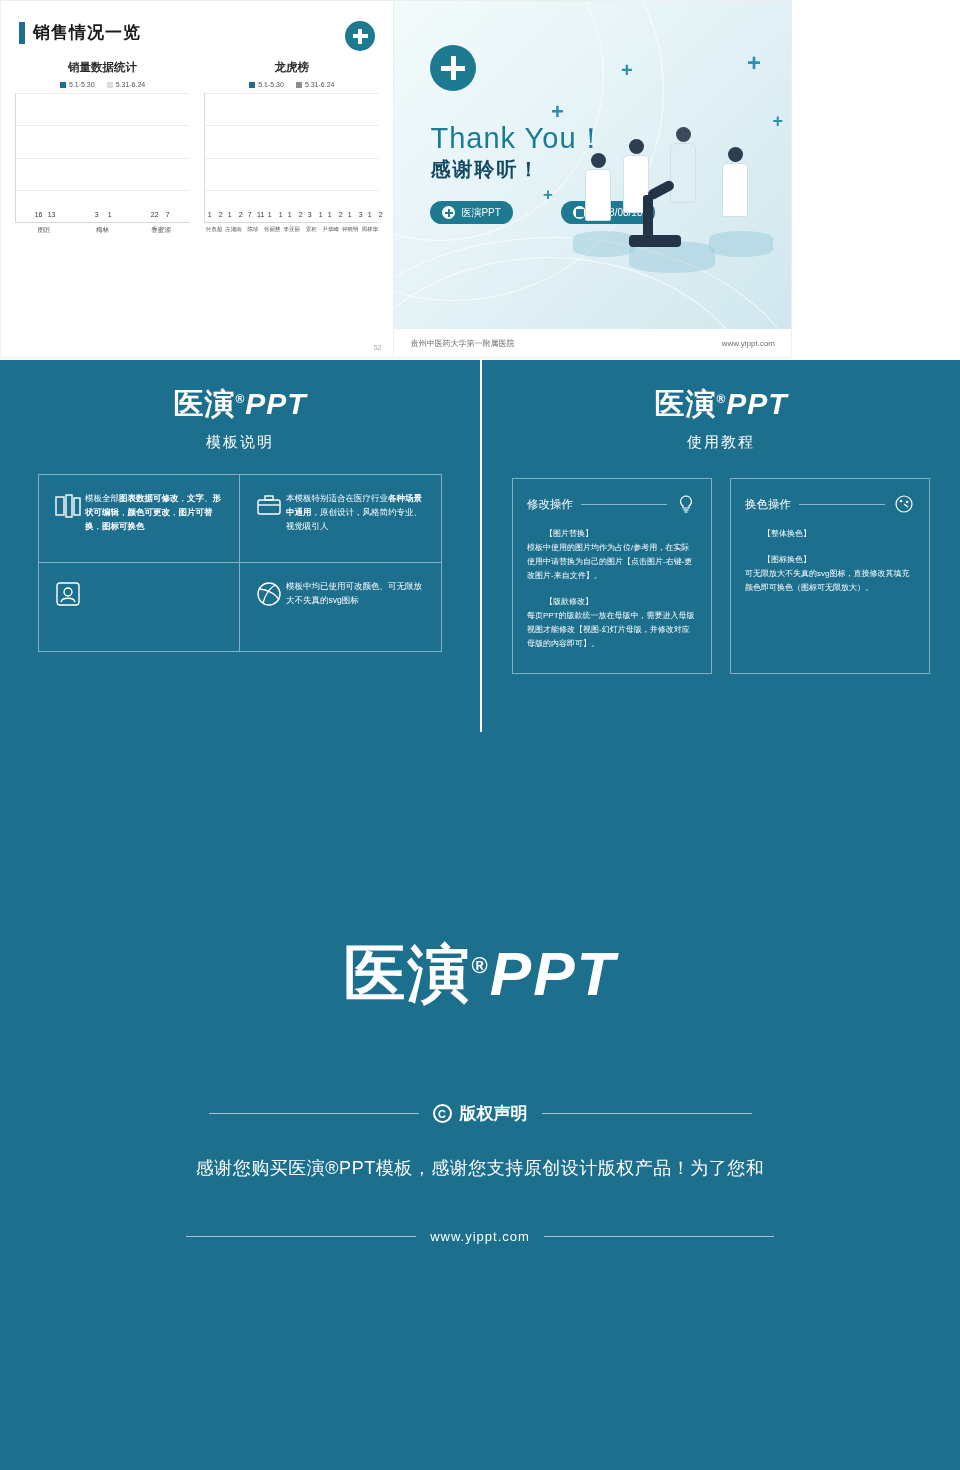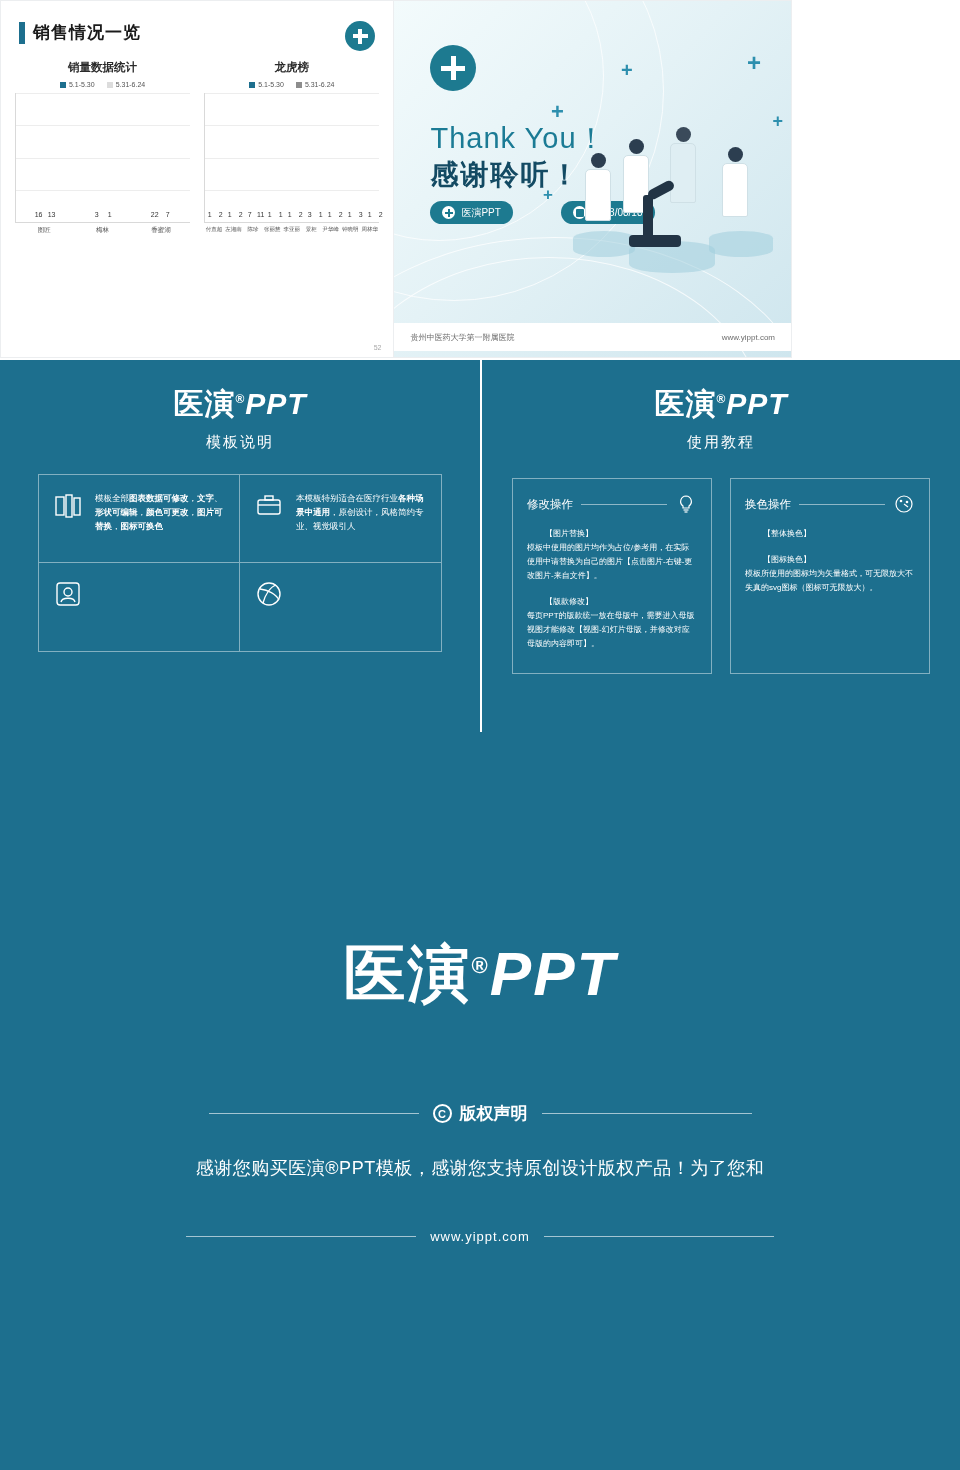--- a/index.html
+++ b/index.html
@@ -65,60 +65,60 @@
     border: 1px solid #eceef0; border-left:none;
   }
   .wave {
     position:absolute; border-radius:50%; border:1px solid rgba(255,255,255,0.75);
   }
   .ty-logo { position:absolute; left: 36px; top: 44px; width: 46px; height:46px; }
   .ty-logo .ring { position:absolute; inset:0; border-radius:50%; background:#1d7a90; }
   .ty-logo .c1 { position:absolute; left: 11px; top: 21px; width: 24px; height: 5px; background:#fff; }
   .ty-logo .c2 { position:absolute; left: 20.5px; top: 11px; width: 5px; height: 24px; background:#fff; }
   .ty-en { position:absolute; left: 36px; top: 118px; font-size: 29px; font-weight:normal; color:#1b7b95; letter-spacing:1px;}
-  .ty-cn { position:absolute; left: 36px; top: 155px; font-size: 28px; font-weight:bold; color:#134a63; letter-spacing:2px;}
+  .ty-cn { position:absolute; left: 36px; top: 155px; font-size: 20px; font-weight:bold; color:#134a63; letter-spacing:2px;}
   .pill {
     position:absolute; top: 200px; height: 23px; border-radius: 12px; background:#1d7a90;
     color:#fff; font-size: 10px; display:flex; align-items:center; gap:6px; padding: 0 12px;
   }
   .pill .dot { width:13px; height:13px; border-radius:50%; background:#fff; display:flex;align-items:center;justify-content:center; }
   .pill .dot i { display:block; width:8px; height:2px; background:#1d7a90; position:relative; }
   .pill .dot i:after { content:""; position:absolute; left:3px; top:-3px; width:2px; height:8px; background:#1d7a90; }
   .pill1 { left: 36px; }
   .pill2 { left: 167px; }
   .pill2 .dot i { background:#1d7a90; height:8px; width:8px; border-radius:1px; }
   .pill2 .dot i:after { display:none; }
 
   .illus { position:absolute; right: 4px; top: 34px; width: 250px; height: 250px; }
   .plus { position:absolute; color:#2d8fae; font-weight:bold; }
   .podium { position:absolute; border-radius:50%/28%; background: rgba(160,205,220,0.55); }
   .doc { position:absolute; }
   .doc .head { position:absolute; border-radius:50%; background:#3a4a5a; }
   .doc .coat { position:absolute; background:#ffffff; border-radius: 5px 5px 2px 2px; border:1px solid #cfe0e6;}
   .scope { position:absolute; background:#223445; }
   .ty-footer {
-    position:absolute; left:0; right:0; bottom:6px; height: 28px; background:#ffffff;
+    position:absolute; left:0; right:0; bottom:0; height: 28px; background:#ffffff;
     display:flex; align-items:center; justify-content:space-between; padding: 0 16px;
     font-size: 8px; color:#6d6d6d;
   }
 
   
   .row2 { display:flex; width:960px; height: 372px; }
   .slide-desc, .slide-tut {
     width: 480px; height: 372px; background:#1d6f8e; position:relative;
     padding-top: 24px;
   }
   .slide-tut { background:#1d6f8e; border-left: 2px solid #ffffff; }
   .brand { text-align:center; color:#fff; font-size: 30px; font-weight: bold; letter-spacing: 1px; }
   .brand .reg { font-size: 12px; vertical-align: super; }
   .brand .ppt { font-style: italic; }
   .sub { text-align:center; color:#ffffff; font-size: 15px; margin-top: 8px; letter-spacing: 2px; }
 
   .cards { margin: 22px 38px 0 38px; border: 1px solid rgba(255,255,255,0.45); display:grid; grid-template-columns: 1fr 1fr; }
-  .card { padding: 16px 14px; display:flex; gap: 12px; min-height: 88px; }
+  .card { padding: 16px 14px; display:flex; gap: 2px; min-height: 88px; }
   .card:nth-child(1), .card:nth-child(2) { border-bottom: 1px solid rgba(255,255,255,0.45); }
   .card:nth-child(1), .card:nth-child(3) { border-right: 1px solid rgba(255,255,255,0.45); }
   .card .ico { width: 30px; height: 30px; flex: none; position:relative; }
   .card .txt { font-size: 8.5px; line-height: 1.65; color:#ffffff; }
   .card .txt b { font-weight: bold; }
 
   .tut-cols { margin: 26px 30px 0 30px; display:grid; grid-template-columns: 1fr 1fr; gap: 18px; }
   .tut-col { border: 1px solid rgba(255,255,255,0.45); padding: 14px 14px 16px 14px; min-height: 196px; position:relative;}
   .tut-head { display:flex; align-items:center; gap: 8px; }
   .tut-head .h { font-size: 11.5px; color:#fff; }
@@ -412,20 +412,21 @@
         </span>
       </div>
       <div class="card">
         <span class="ico">
           <svg width="30" height="30" viewBox="0 0 30 30">
               <circle cx="15" cy="15" r="11" fill="none" stroke="#fff" stroke-width="1.4"></circle>
               <path d="M6 10 C14 11 22 15 25 21" fill="none" stroke="#fff" stroke-width="1.3"></path>
               <path d="M9 24 C11 16 16 8 22 6" fill="none" stroke="#fff" stroke-width="1.3"></path>
             </svg>
         </span>
+        <span class="txt">模板中均已使用可改颜色、可无限放大不失真的svg图标</span>
       </div>
     </div>
   </div>
 
   <div class="slide-tut">
     <div class="brand">
       <span>医演</span><span class="reg">®</span><span class="ppt">PPT</span>
     </div>
     <div class="sub">使用教程</div>
 
@@ -463,21 +464,21 @@
                 <circle cx="14" cy="9" r="1.3" fill="#fff"></circle>
                 <path d="M11 11 L15 14" stroke="#fff" stroke-width="1.2"></path>
               </svg>
           </span>
         </div>
         <div class="tut-p">
           <span class="lbl">【整体换色】</span>
         </div>
         <div class="tut-p">
           <span class="lbl">【图标换色】</span>
-          <span>模板所使用的图标均为矢量格式，可无限放大不失真的svg图标（图标可无限放大）。</span>
+          <span>可无限放大不失真的svg图标，直接修改其填充颜色即可换色（图标可无限放大）。</span>
         </div>
       </div>
     </div>
   </div>
 </div>
 
 <div class="row3">
   <div class="big-brand">
     <span>医演</span><span class="reg">®</span><span class="ppt">PPT</span>
   </div>

